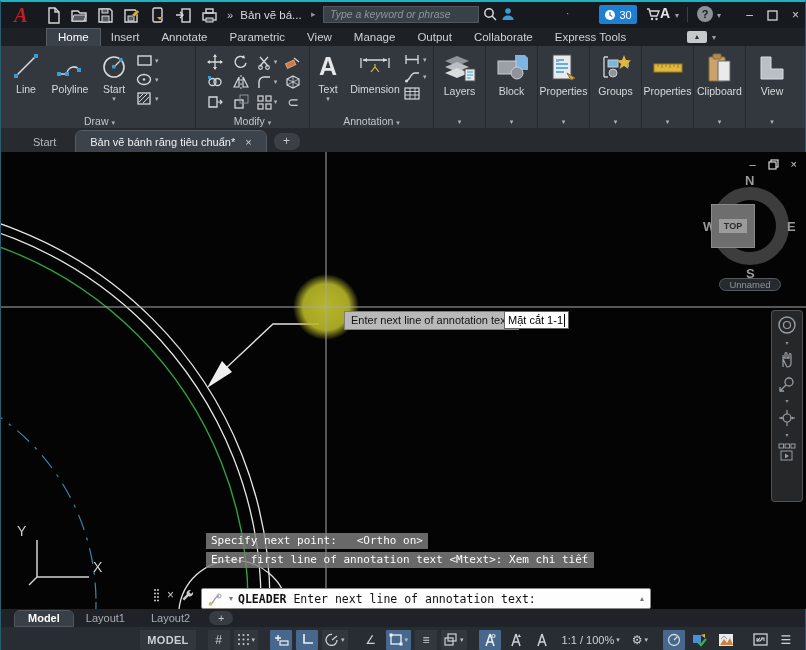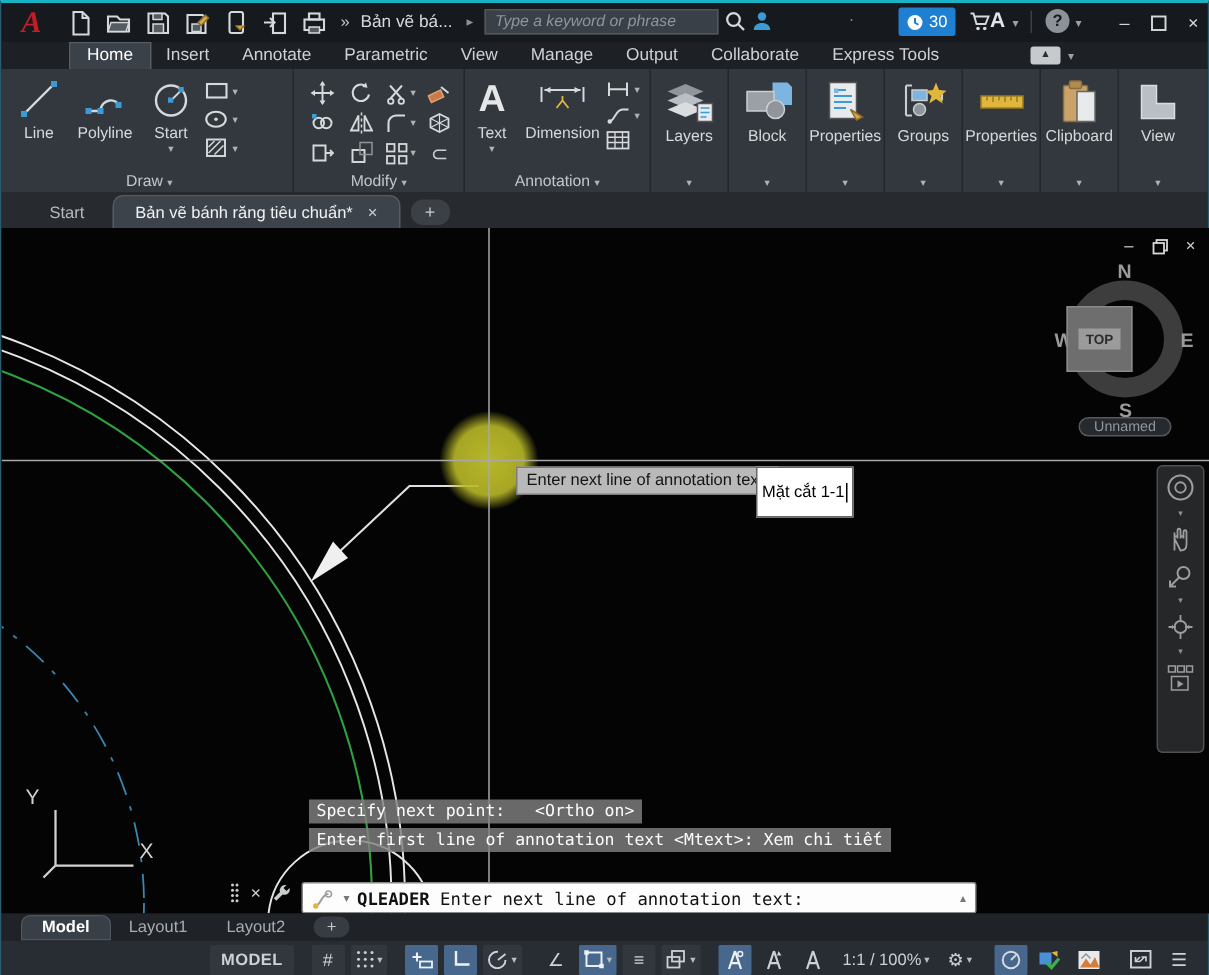--- a/index.html
+++ b/index.html
@@ -97,21 +97,21 @@
   .cmd-dock { position:absolute; left:152px; top:436px; display:flex; align-items:center; gap:7px; }
   .cmd-bar { position:absolute; left:200px; top:436px; width:450px; height:21px; background:#fdfdfd; border:1px solid #888;
     border-radius:2px; display:flex; align-items:center; padding:0 6px; gap:5px; }
   .cmd-text { font-family:"DejaVu Sans Mono",monospace; font-size:11.5px; color:#111; white-space:pre; }
   .cmd-text b { font-weight:bold; }
   .cmd-up { margin-left:auto; color:#777; font-size:8px; }
   .dockic { color:#c9cdd0; font-size:12px; }
 
   .tooltip { position:absolute; left:343px; top:159px; height:19px; background:#b9b9b9; border:1px solid #7d7d7d;
     color:#141414; font-size:11px; line-height:17px; padding:0 6px; }
-  .tooltip-input { position:absolute; left:503px; top:159px; height:34px; min-width:62px; background:#fff; border:1px solid #666;
+  .tooltip-input { position:absolute; left:503px; top:159px; height:18px; min-width:62px; background:#fff; border:1px solid #666;
     color:#000; font-size:11px; line-height:17px; padding:0 3px; display:flex; align-items:center; }
   .caret { width:1px; height:13px; background:#000; margin-left:1px; }
 
   
   .layouttabs { position:absolute; left:0; top:607px; width:100%; height:18px; background:#1f2327; display:flex; align-items:center; padding-left:14px; }
   .ltab { color:#a7adb2; font-size:11px; padding:1px 13px 2px; border-radius:5px 5px 0 0; }
   .ltab.active { background:#383f46; color:#ffffff; font-weight:bold; outline:1px solid #50565c; }
   .ltab-plus { margin-left:6px; width:24px; text-align:center; background:#363c42; border-radius:7px; color:#c3c7cb; font-size:11px; line-height:14px; }
 
   

